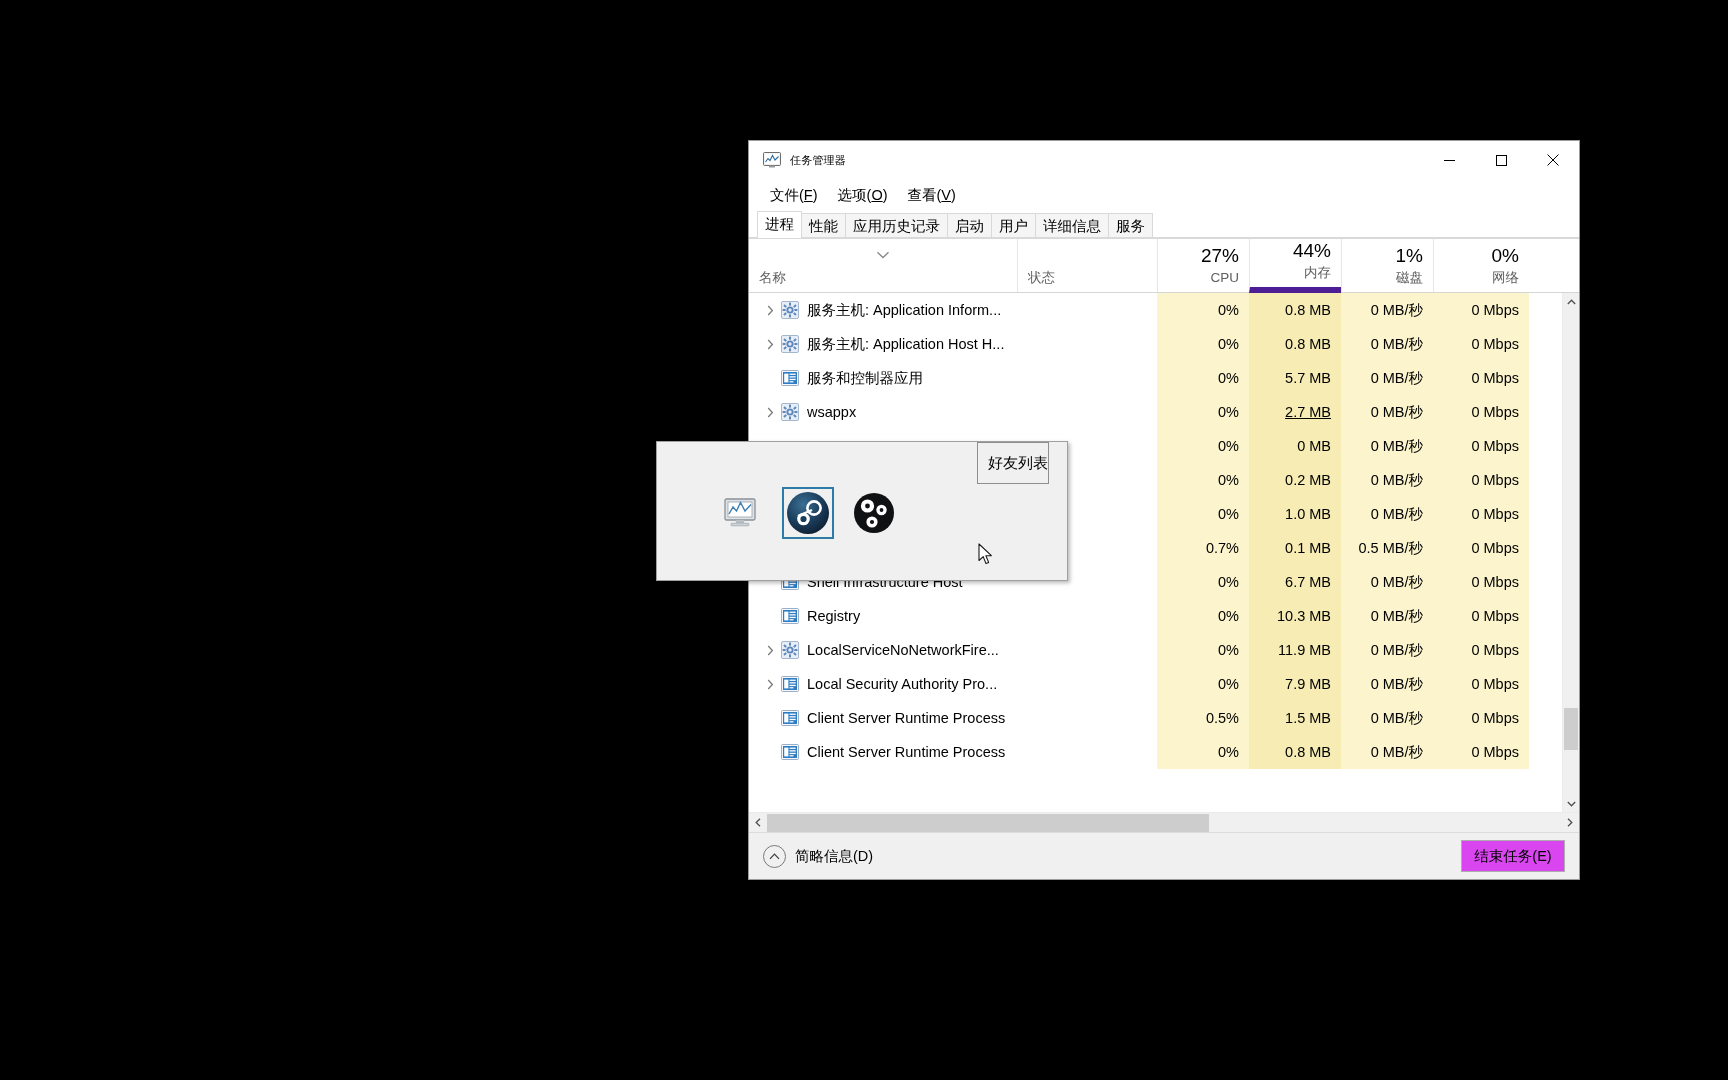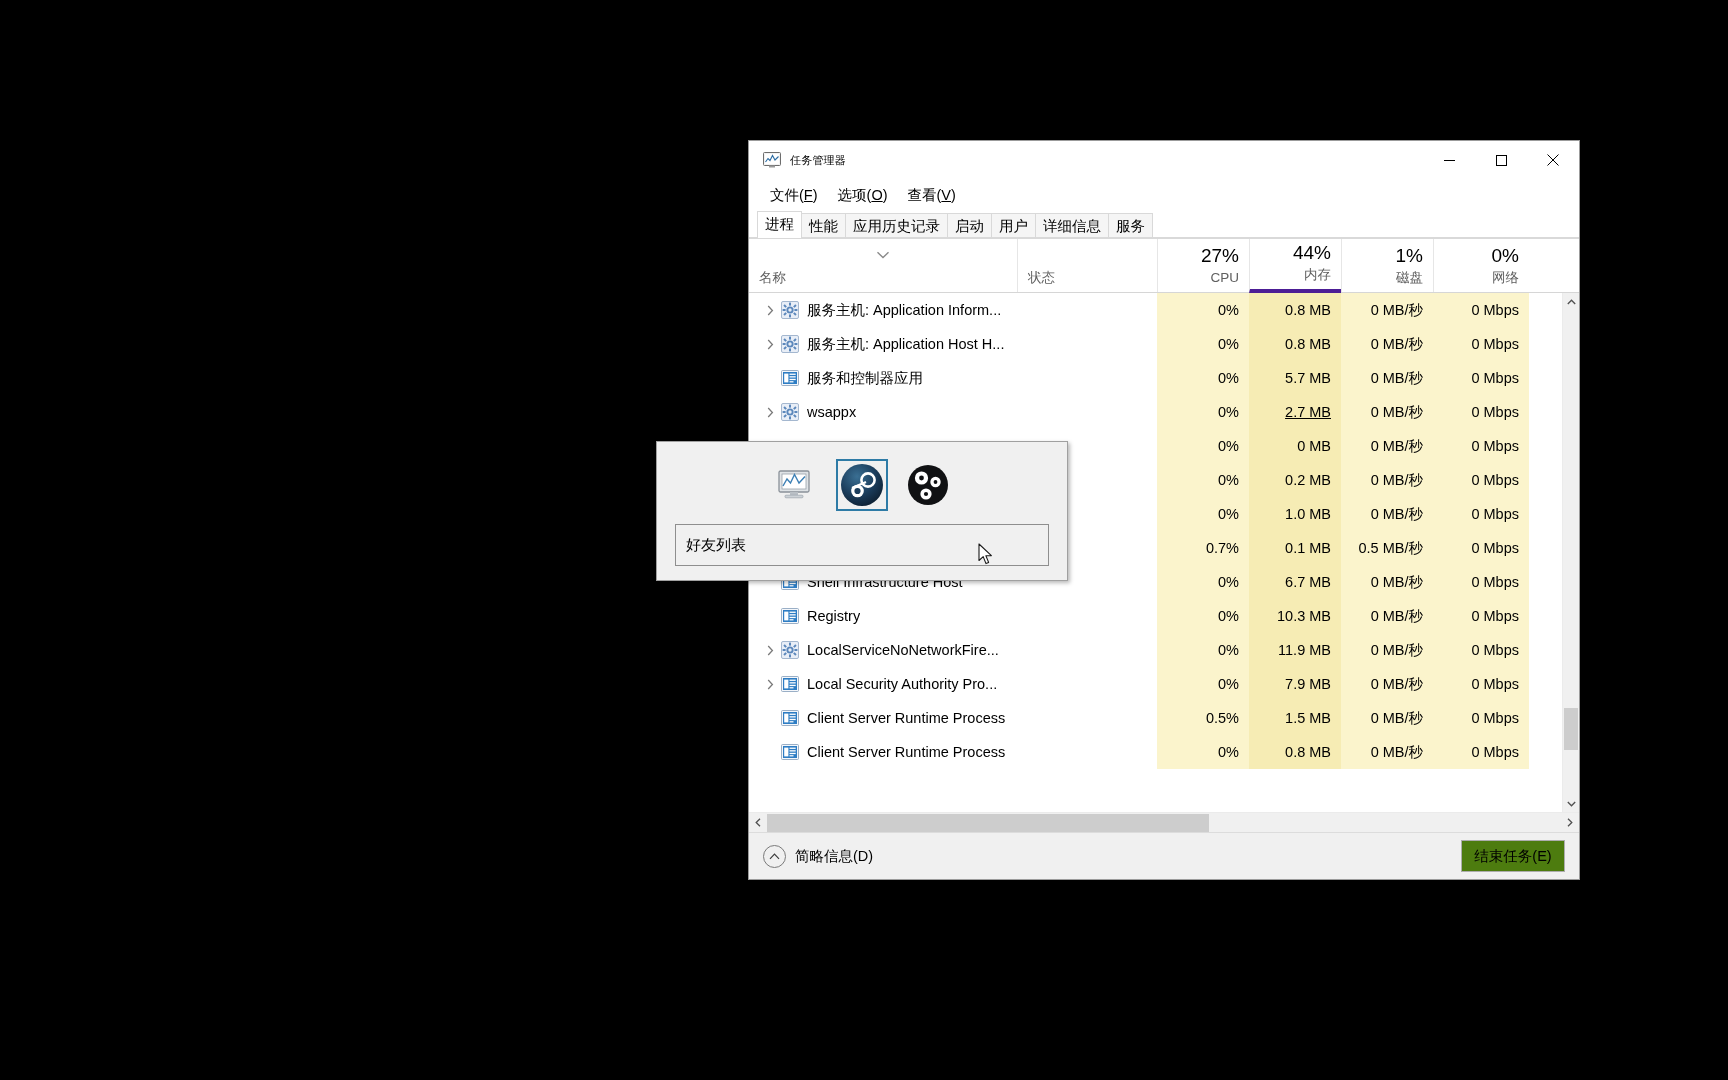--- a/index.html
+++ b/index.html
@@ -53,21 +53,21 @@
   .col-header { display:flex; height:54px; flex:0 0 54px; border-bottom:1px solid #d6d6d6; background:#fff;
                 position:relative; }
   .ch {
     display:flex; flex-direction:column; justify-content:flex-end; align-items:flex-end;
     padding:0 10px 5px 10px; position:relative; border-left:1px solid #e6e6e6;
   }
   .ch:first-child { border-left:none; }
   .ch .pct { font-size:19px; color:#000; line-height:24px; font-weight:400; }
   .ch .lab { font-size:13.5px; color:#606060; line-height:19px; }
   .ch.left { align-items:flex-start; }
-  .ch.sort-acc { border-bottom:4px solid #4c1d95; margin-bottom:-1px; }
+  .ch.sort-acc { border-bottom:6px solid #4c1d95; margin-bottom:-1px; }
   .sort-arrow { position:absolute; left:50%; transform:translateX(-50%); top:6px; }
 
   .rows-wrap { flex:1 1 auto; display:flex; min-height:0; }
   .rows { flex:1 1 auto; overflow:hidden; position:relative; }
   .row { display:flex; height:34px; align-items:center; font-size:14.5px; color:#000; }
   .cell { display:flex; align-items:center; height:34px; padding:0 10px; }
   .cell.num { justify-content:flex-end; }
   .cell.name { padding-left:10px; }
   .twisty { width:22px; flex:0 0 22px; display:flex; align-items:center; justify-content:center; }
   .pic { width:18px; height:18px; flex:0 0 18px; margin-right:8px; }
@@ -87,31 +87,31 @@
   .hsb-thumb { position:absolute; top:1px; bottom:1px; left:0; background:#cdcdcd; }
 
   
   .statusbar { height:47px; flex:0 0 47px; background:#f0f0f0; border-top:1px solid #dcdcdc;
                display:flex; align-items:center; padding:0 14px; }
   .fewer { display:flex; align-items:center; gap:9px; }
   .chev-circle { width:23px; height:23px; border-radius:50%; border:1px solid #7a7a7a;
                  display:flex; align-items:center; justify-content:center; }
   .fewer-label { font-size:14.5px; color:#000; }
   .endtask {
-    margin-left:auto; min-width:104px; height:32px; background:#4d7c0f; border:1px solid #adadad;
+    margin-left:auto; min-width:104px; height:32px; background:#d946ef; border:1px solid #adadad;
     font-size:14.5px; color:#000; display:flex; align-items:center; justify-content:center;
     font-family:"Liberation Sans", sans-serif; padding:0 2px;text-align:center;
   }
 
   
   #switcher {
     position:absolute; left:656px; top:441px; width:412px; height:140px;
     background:#f0f0f0; border:1px solid #a0a0a0;
     box-shadow: 2px 2px 4px rgba(0,0,0,.28);
-    display:flex; flex-direction:column;
+    display:flex; flex-direction:row;
   }
   .sw-icons { flex:1 1 auto; display:flex; align-items:center; justify-content:center; gap:14px; padding-top:4px;}
   .sw-item { width:52px; height:52px; display:flex; align-items:center; justify-content:center; }
   .sw-item.sel { border:2px solid #2e7ba6; }
   .sw-label-box {
     height:42px; margin:0 18px 14px 18px; background:#f0f0f0;
     border:1px solid #8e8e8e; display:flex; align-items:center; padding-left:10px;
   }
   .sw-label { font-size:15px; color:#000; }
 

